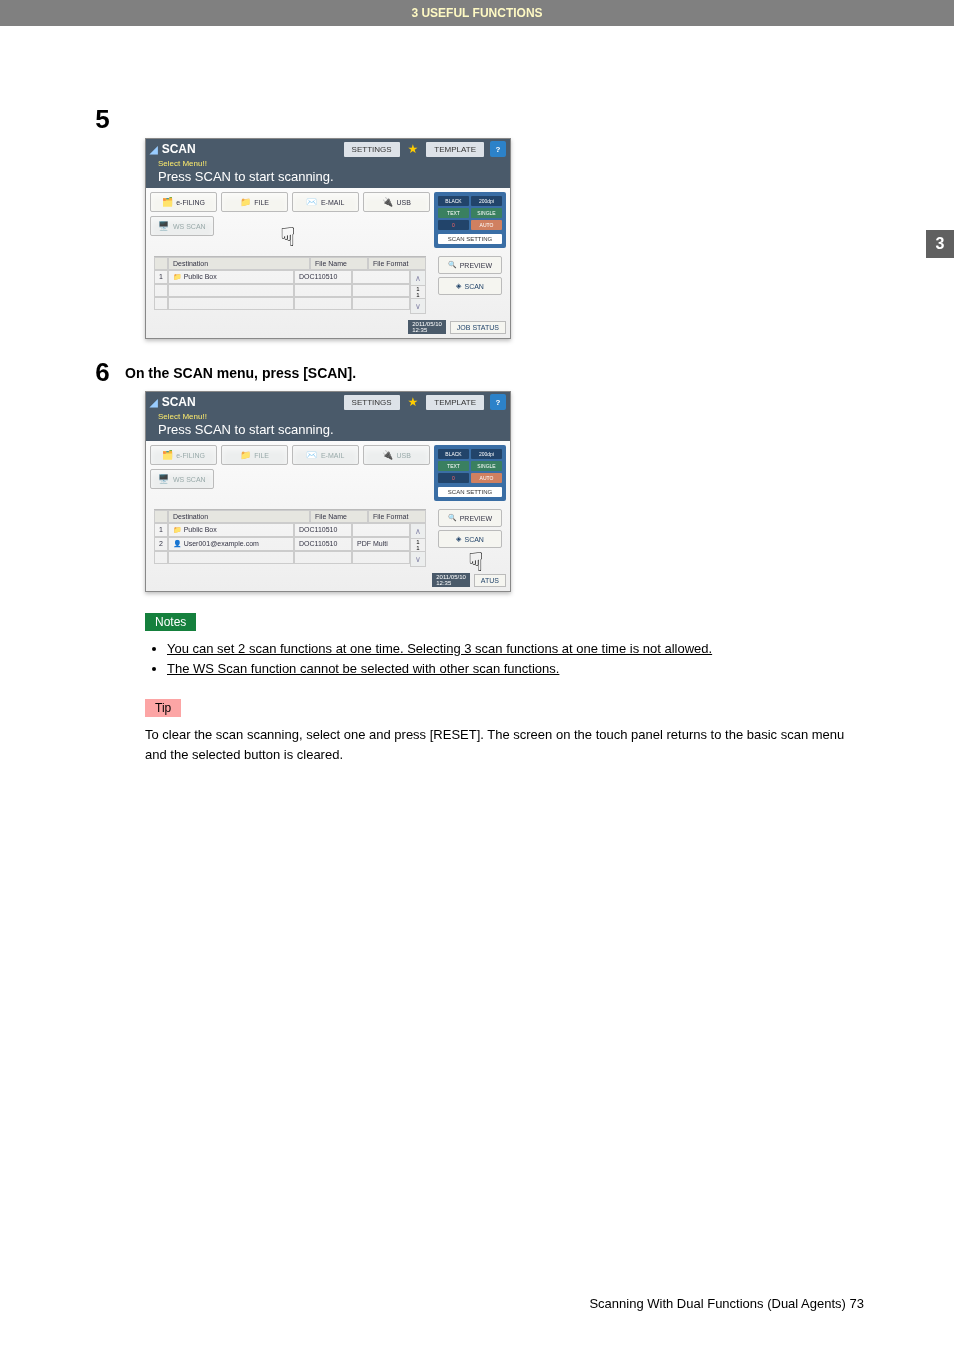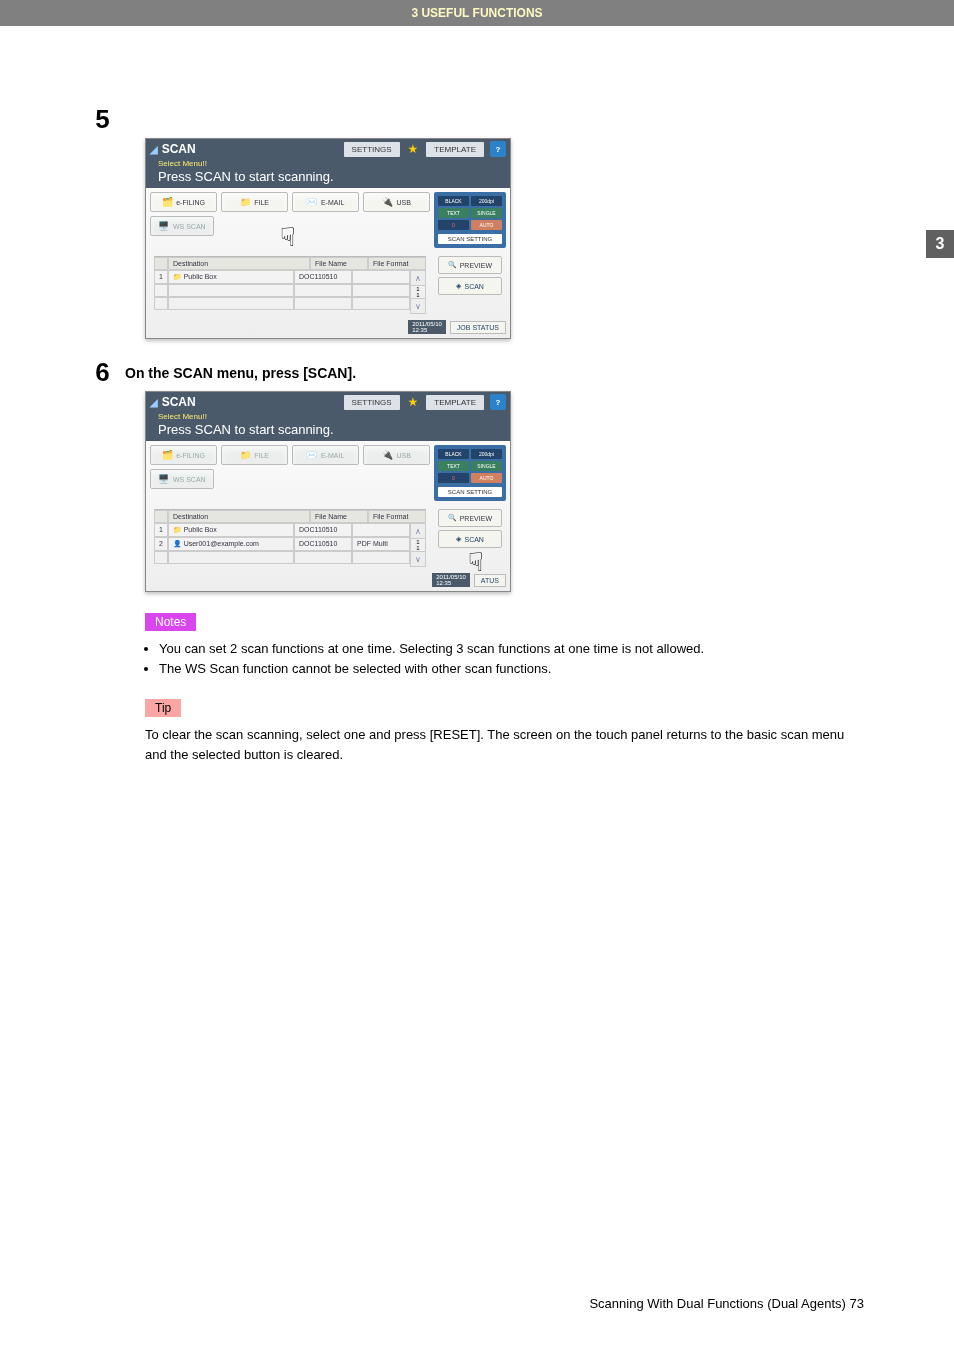--- a/index.html
+++ b/index.html
@@ -207,29 +207,29 @@
     position:absolute; font-size:26px; color:#000;
     text-shadow: 0 0 2px #fff;
     pointer-events:none;
   }
   .notes-label, .tip-label {
     display:inline-block;
     font-size: 12px;
     padding: 2px 10px;
     margin-bottom: 8px;
   }
-  .notes-label { background:#d946ef; color:#fff; }
+  .notes-label { background:#15803d; color:#fff; }
   .tip-label { background:#fca5a5; color:#000; }
   .bullet-list {
     font-size: 13px;
     line-height: 1.5;
     margin-left: 10px;
     margin-bottom: 20px;
   }
-  .bullet-list li { margin-left: 4px; list-style: disc; }
+  .bullet-list li { margin-left: 12px; list-style: disc; text-decoration: underline; }
   .body-text { font-size: 13px; line-height: 1.5; }
   .footer {
     position:absolute;
     bottom: 40px;
     right: 90px;
     font-size: 13px;
   }
   .dest-body-wrap { display:flex; }
   .dest-body-left { flex:1; }
 </style>

